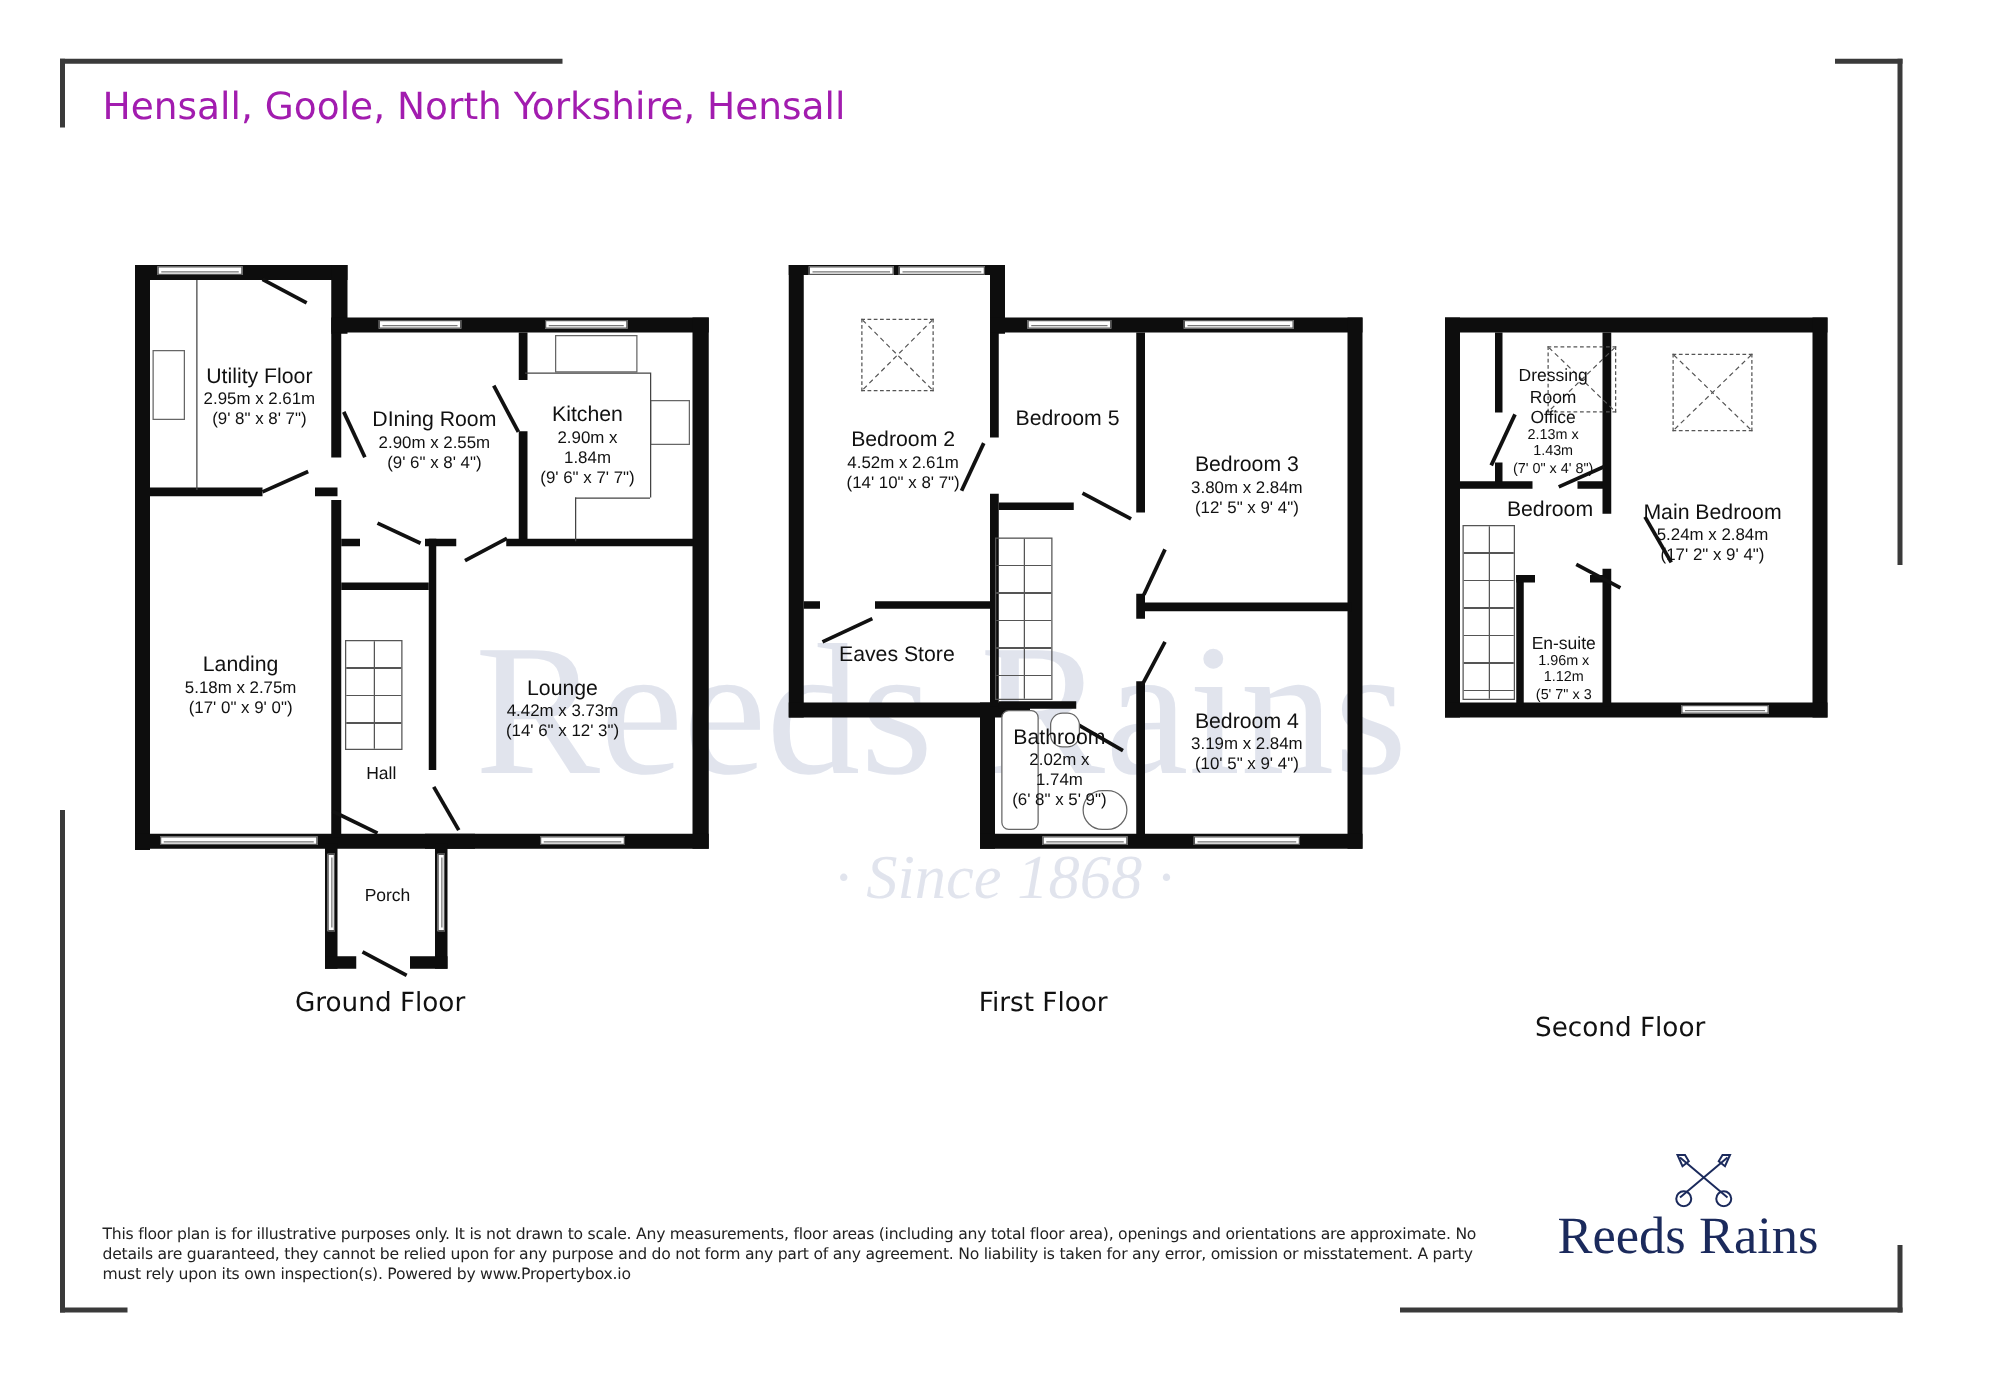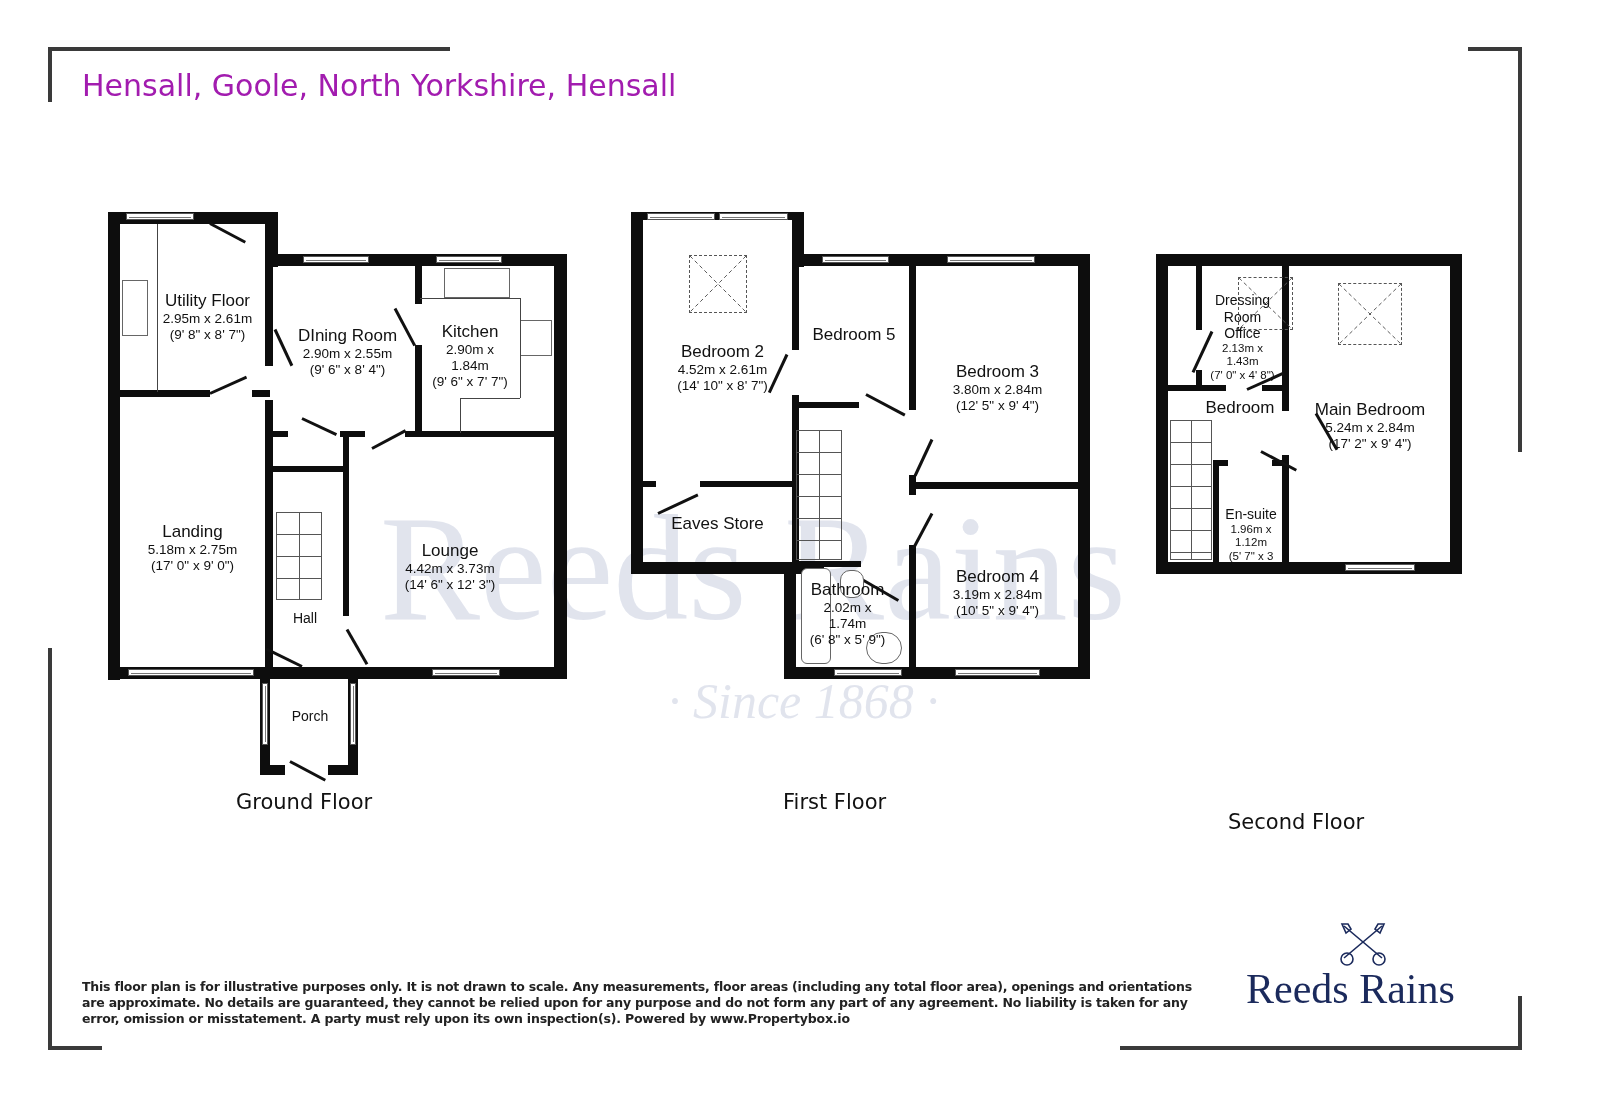--- a/index.html
+++ b/index.html
@@ -16,21 +16,21 @@
   .room .name{font-size:17px;display:block;}
   .room .dim{font-size:13.5px;display:block;}
   .skylight{position:absolute;border:1.5px dashed #555;box-sizing:border-box;}
   .skylight svg{position:absolute;left:0;top:0;width:100%;height:100%;}
   .door{position:absolute;height:3px;background:#111;transform-origin:0 50%;}
   .stairs{position:absolute;border:1px solid #555;box-sizing:border-box;
     background-image:repeating-linear-gradient(to bottom,transparent 0,transparent 21px,#555 21px,#555 22px);}
   .stairs::after{content:"";position:absolute;left:50%;top:0;bottom:0;width:1px;background:#555;}
   .fixture{position:absolute;border:1px solid #666;box-sizing:border-box;background:#fff;}
   .watermark{position:absolute;font-family:"Liberation Serif",serif;color:#c9cfe0;opacity:.55;white-space:nowrap;}
-  .disclaimer{position:absolute;left:82px;top:979px;width:1120px;font-size:12.5px;line-height:16px;font-family:"DejaVu Sans",sans-serif;color:#222;letter-spacing:-0.2px;font-weight:bold;}
+  .disclaimer{position:absolute;left:82px;top:979px;width:1120px;font-size:12.5px;line-height:16px;font-family:"DejaVu Sans",sans-serif;color:#222;letter-spacing:-0.2px;}
   .brand{position:absolute;left:1246px;top:965px;font-family:"Liberation Serif",serif;font-size:42px;color:#1b2a5c;}
   .brandlogo{position:absolute;left:1338px;top:922px;width:50px;height:44px;}
 </style>
 </head>
 <body>
 
 <div class="frame" style="left:48px;top:47px;width:402px;height:4px;"></div>
 <div class="frame" style="left:48px;top:47px;width:4px;height:55px;"></div>
 <div class="frame" style="left:1468px;top:47px;width:54px;height:4px;"></div>
 <div class="frame" style="left:1518px;top:47px;width:4px;height:405px;"></div>

